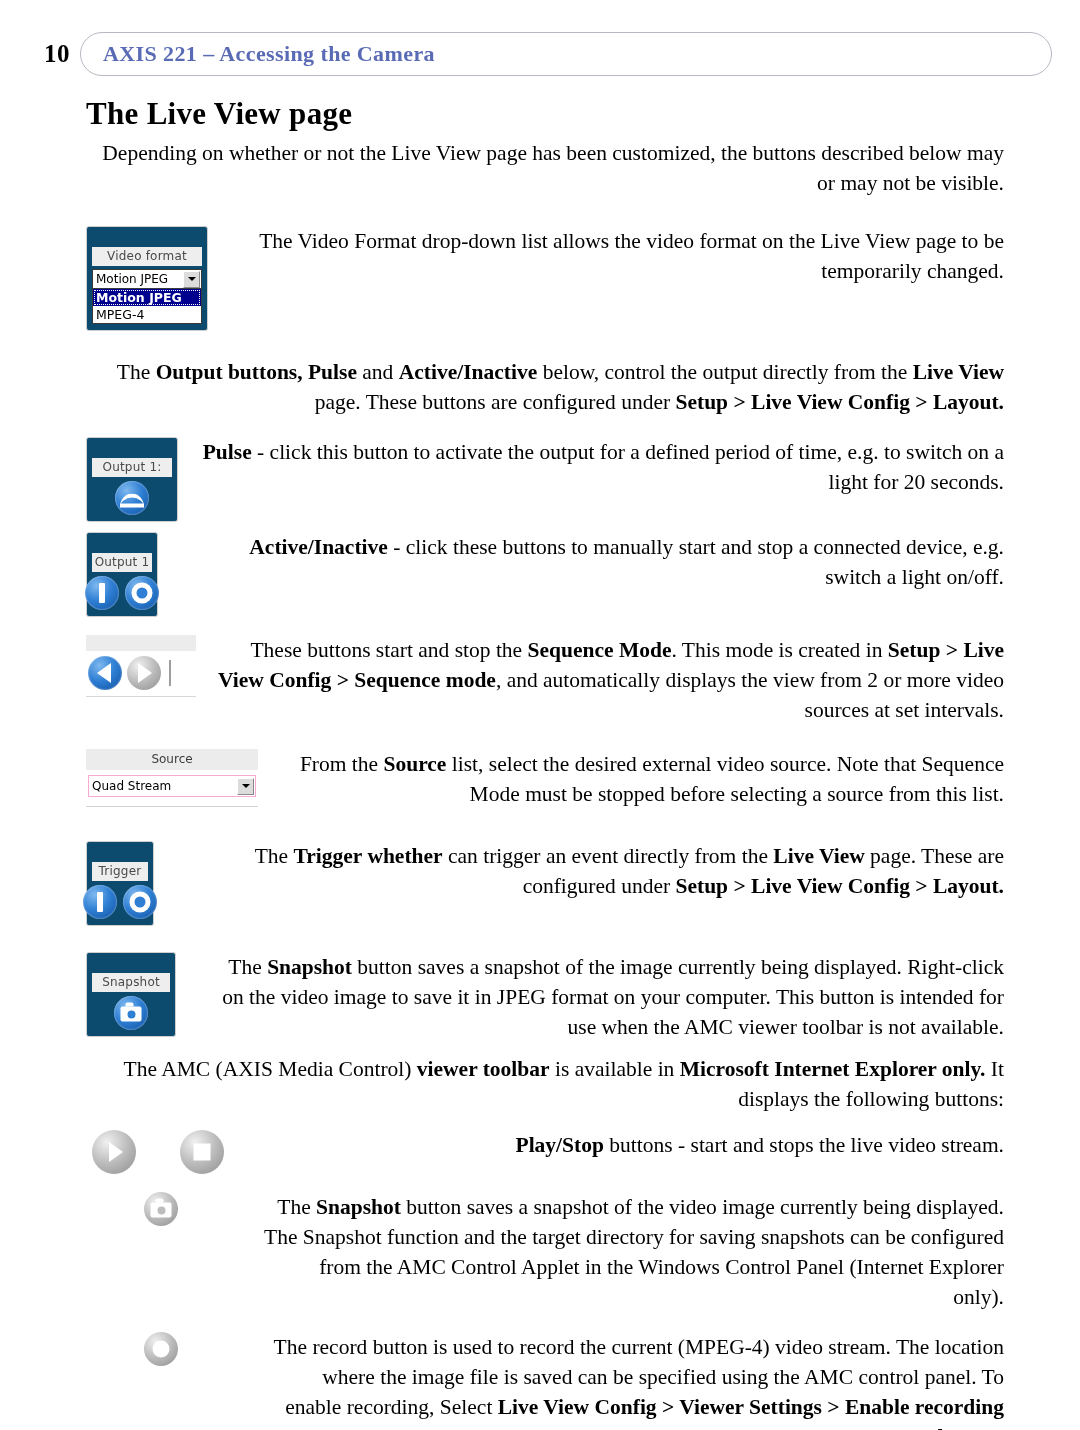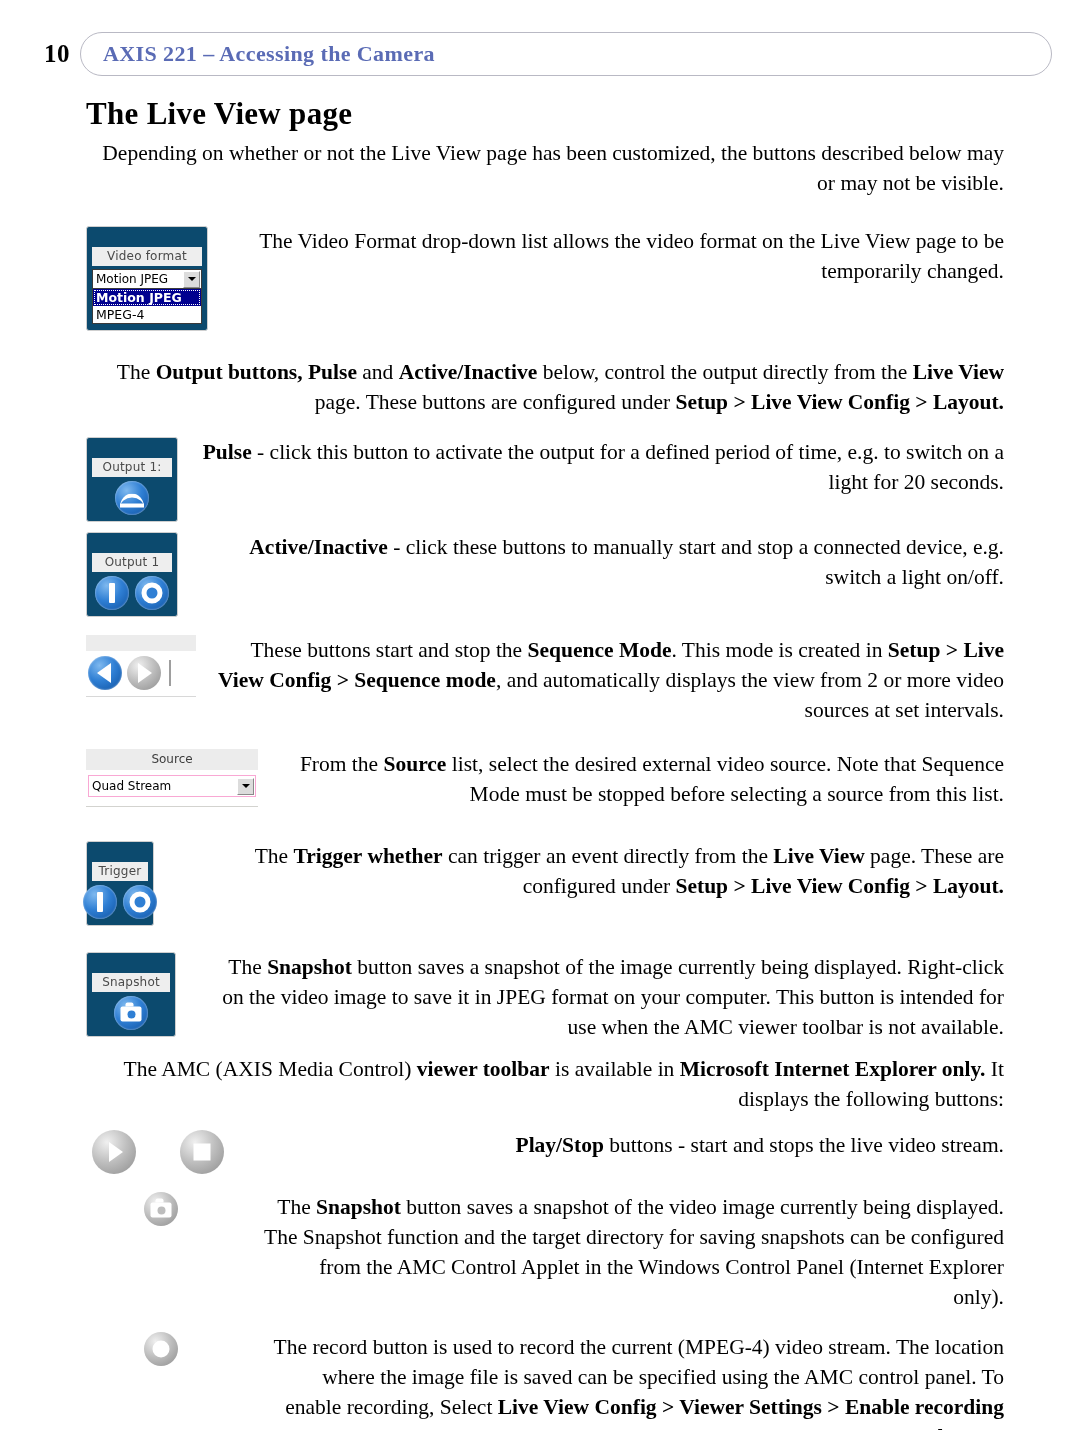--- a/index.html
+++ b/index.html
@@ -394,21 +394,21 @@
     </div>
     <div class="text">
       <p class="para"><b>Pulse</b><span> - click this button to activate the output for a defined period of time, e.g. to switch on a light for 20 seconds.</span></p>
     </div>
   </div>
 
   <div class="sp-10"></div>
 
   <div class="row">
     <div class="gutter" style="width:116px">
-      <div class="widget" style="width:92px">
+      <div class="widget" style="width:72px">
         <div class="widget-label">Output 1</div>
         <div class="widget-body">
           <div class="btn blue">
               <i class="g-bar"></i>
             </div>
           <div class="btn blue">
               <i class="g-ring filled-blue"></i>
             </div>
         </div>
       </div>

